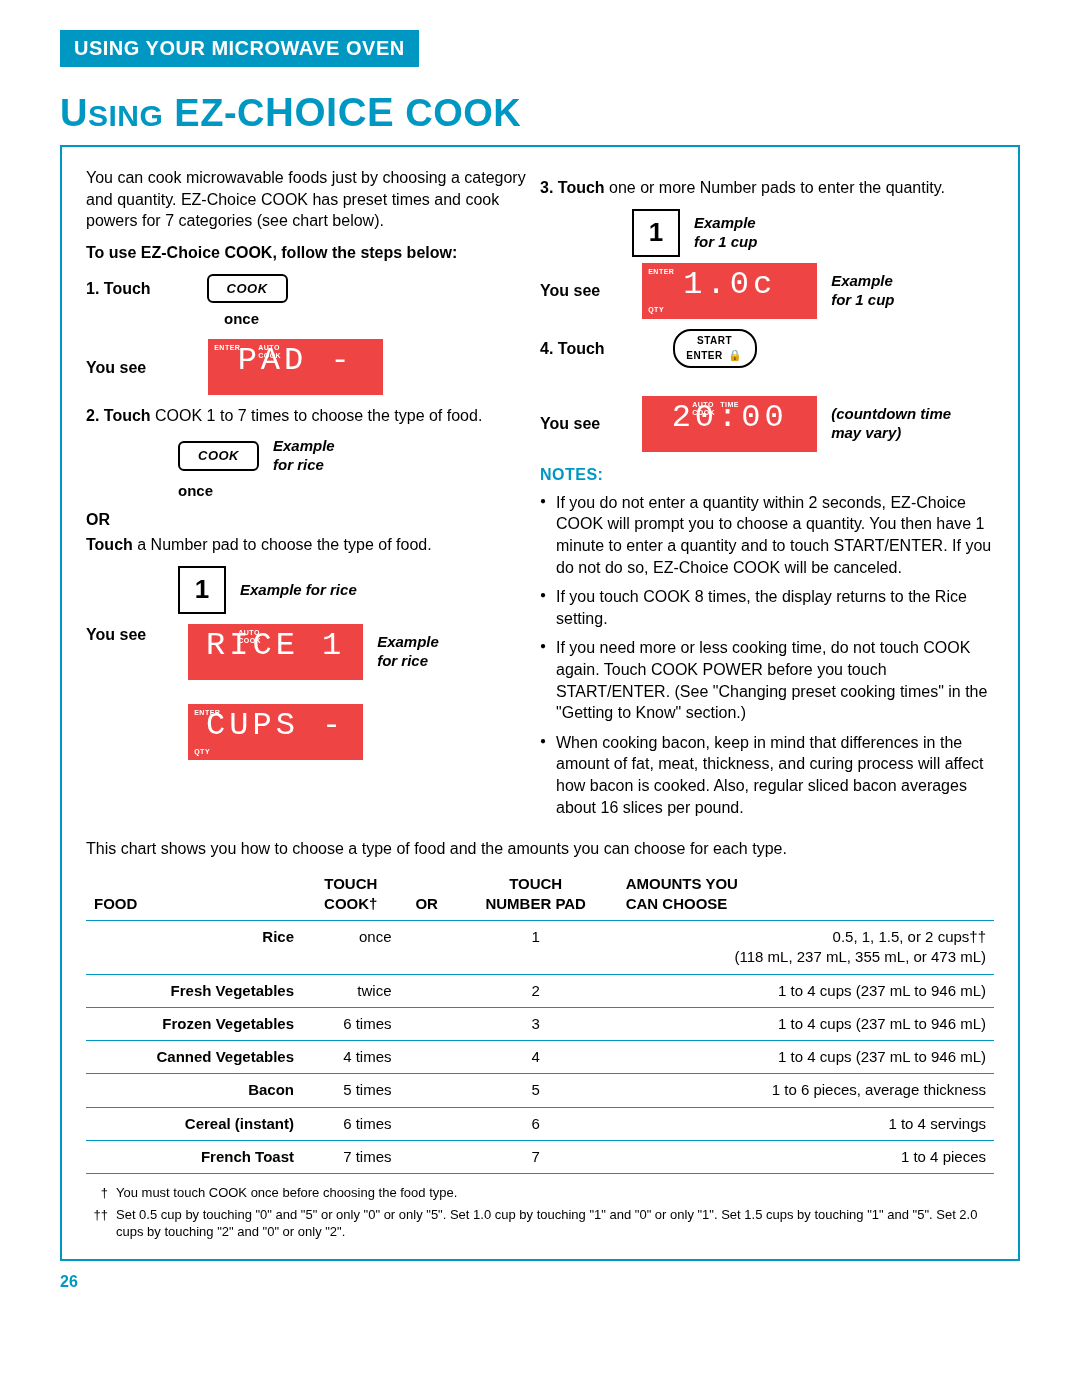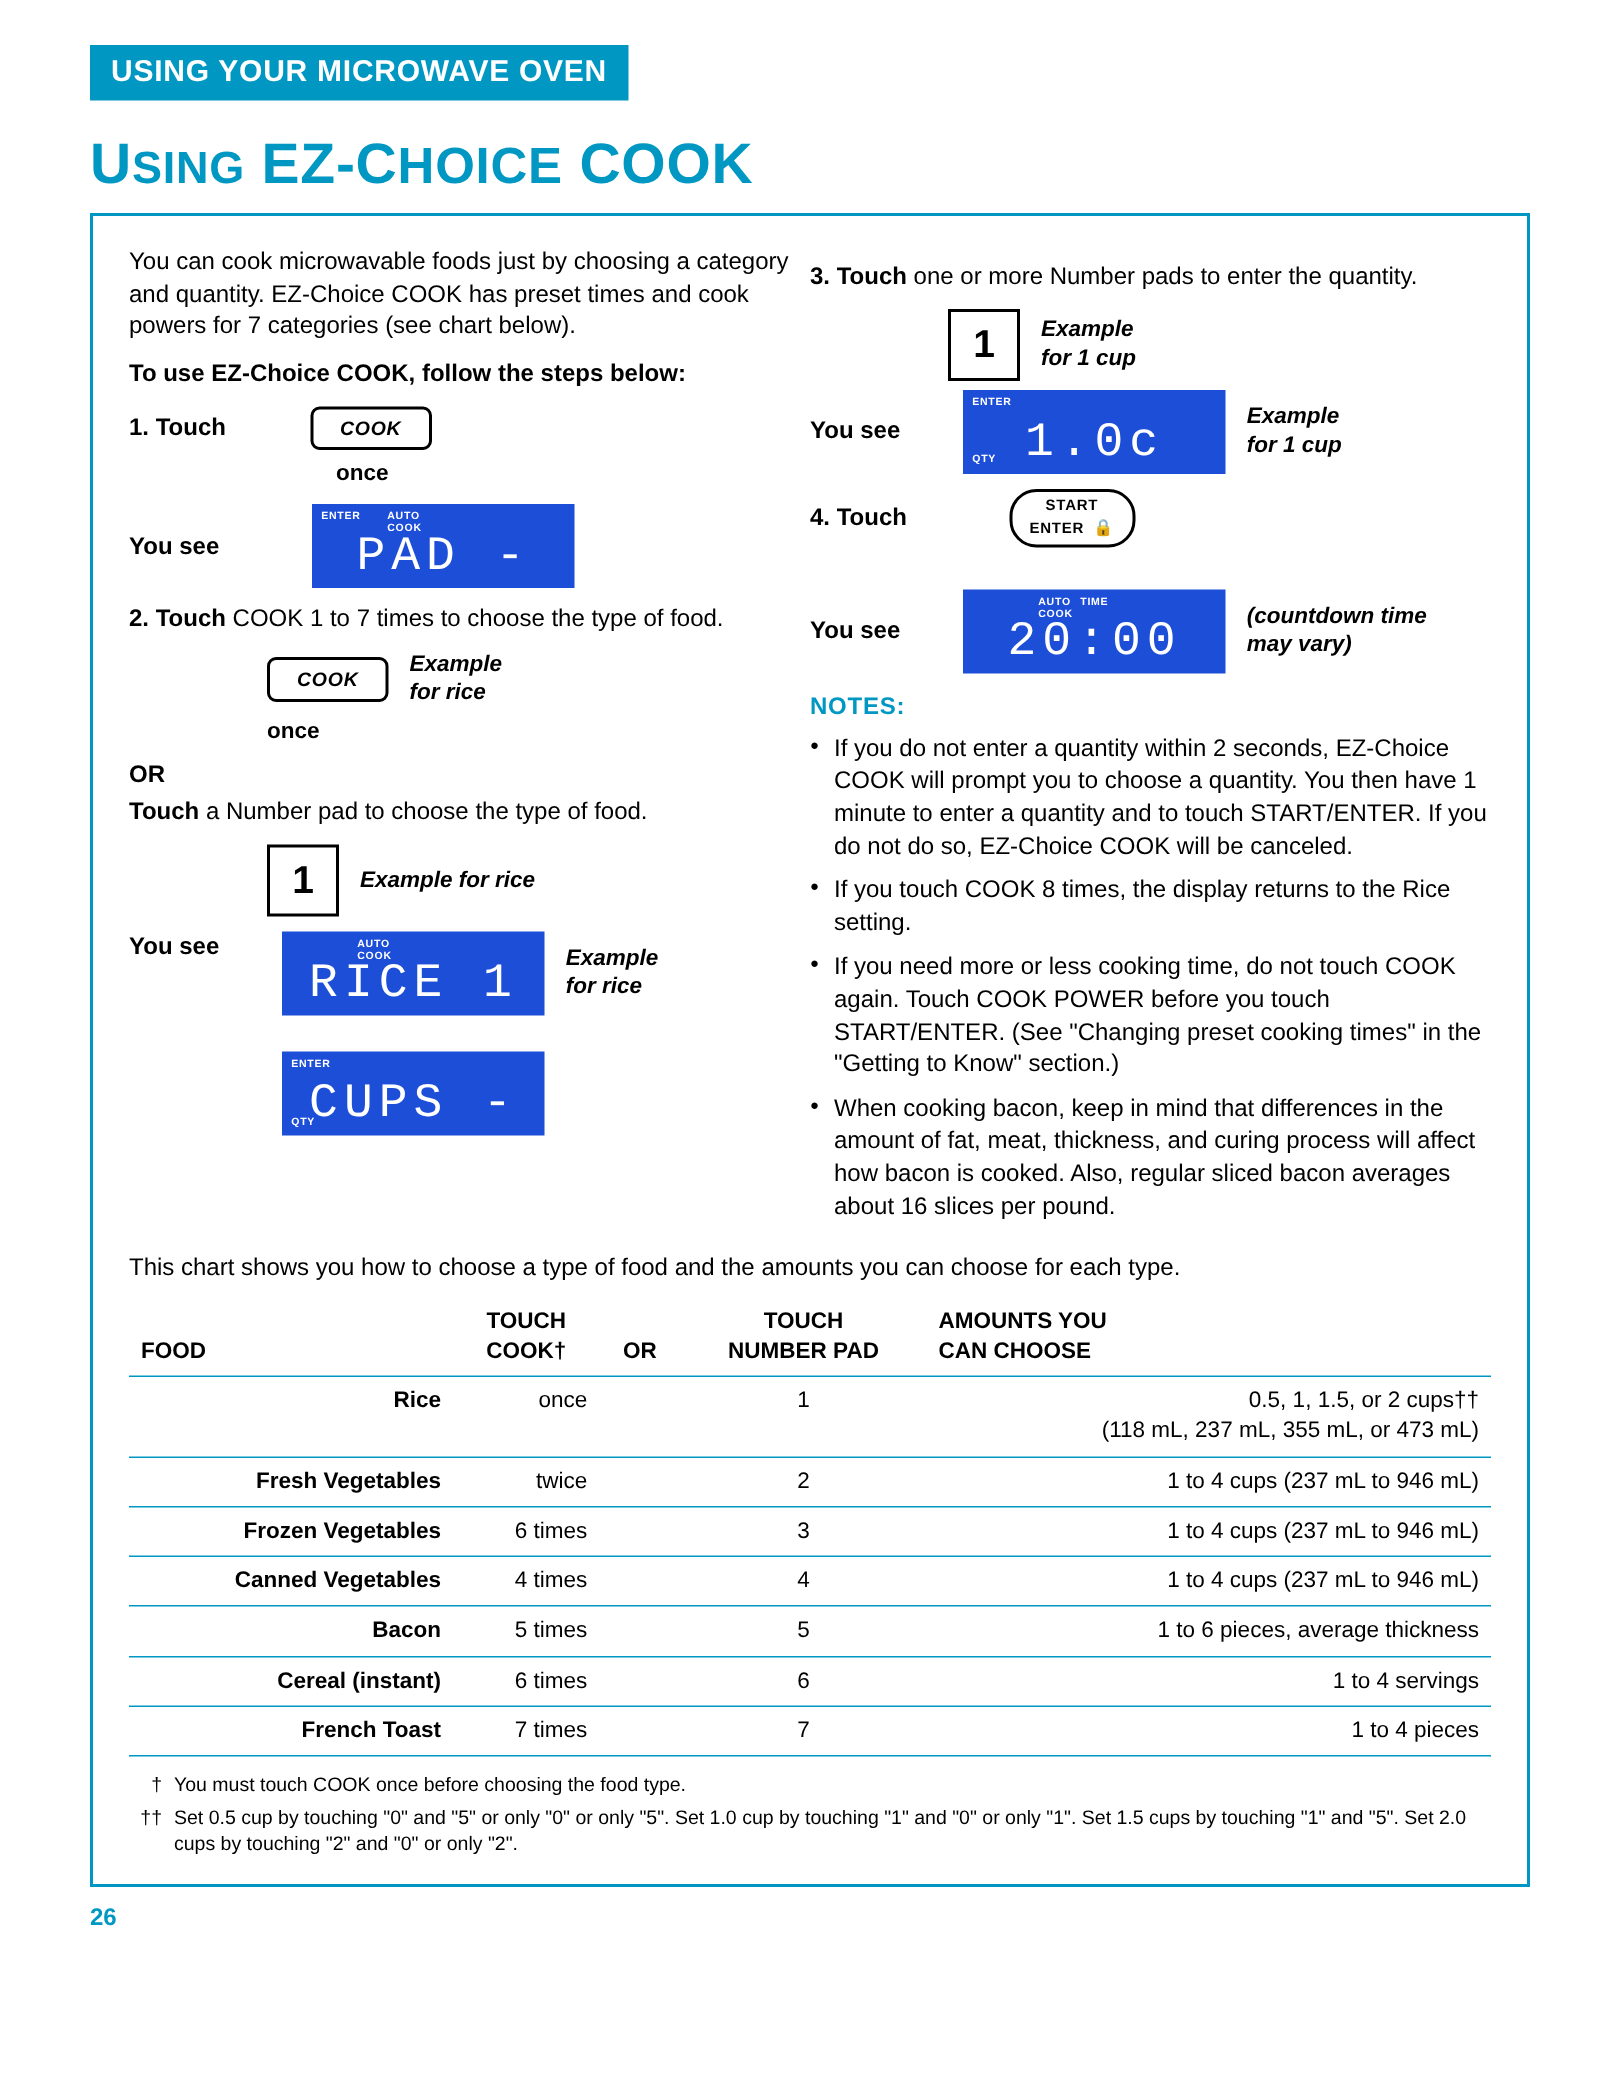--- a/index.html
+++ b/index.html
@@ -65,23 +65,23 @@
   }
   .btn-start {
     border: 2px solid #000; border-radius: 18px;
     width: 84px; padding: 3px 0;
     display: flex; flex-direction: column; align-items: center; gap: 1px;
     font-size: 10px; font-weight: bold; letter-spacing: 0.5px;
   }
   .btn-start .row2 { display: flex; align-items: center; gap: 6px; }
   .lock-icon { font-size: 11px; }
   .display {
-    background: #1d4ed8; color: #fff;
+    background: #ef4444; color: #fff;
     width: 175px; height: 56px; position: relative;
-    display: flex; align-items: flex-end; justify-content: center;
+    display: flex; align-items: flex-start; justify-content: center;
     font-family: "Courier New", monospace;
     font-size: 32px; letter-spacing: 4px; font-weight: normal;
   }
   .display .tag {
     position: absolute; font-size: 7px; letter-spacing: 0.5px; font-weight: bold;
     font-family: Arial, sans-serif;
   }
   .display .tag.tl { top: 4px; left: 6px; }
   .display .tag.tr1 { top: 4px; left: 50px; }
   .display .tag.tr2 { top: 4px; left: 78px; }
@@ -109,21 +109,21 @@
   .you-see { font-weight: bold; margin: 4px 0; }
 </style>
 </head>
 <body>
 
 
 
 <div class="sect-header">USING YOUR MICROWAVE OVEN</div>
 
 <h1 class="title">
-  <span>U</span><span style="font-size:30px">SING</span><span> EZ-C</span><span style="font-size:34px">HOICE</span><span> COOK</span>
+  <span>U</span><span style="font-size:30px">SING</span><span> EZ-C</span><span style="font-size:40px">HOICE</span><span> COOK</span>
 </h1>
 
 <div class="box">
   <div class="cols">
 
     <div class="col">
       <p>You can cook microwavable foods just by choosing a category and quantity. EZ-Choice COOK has preset times and cook powers for 7 categories (see chart below).</p>
       <p class="steps-head">To use EZ-Choice COOK, follow the steps below:</p>
 
       <div class="step">

